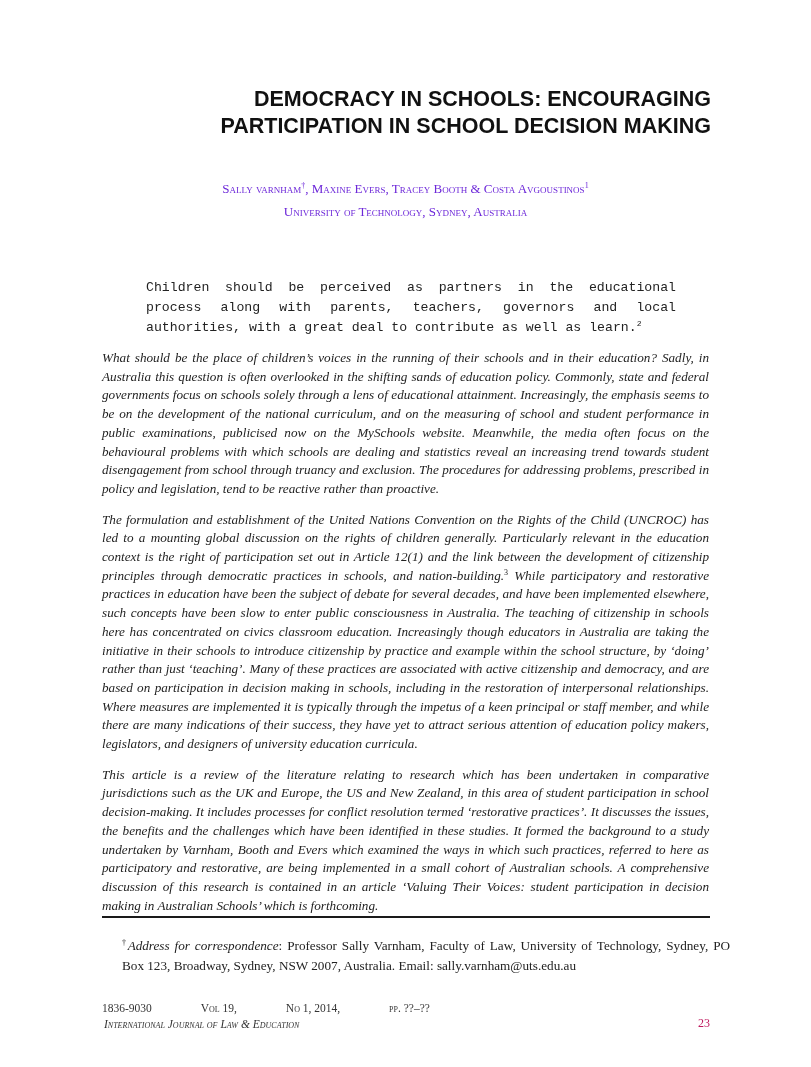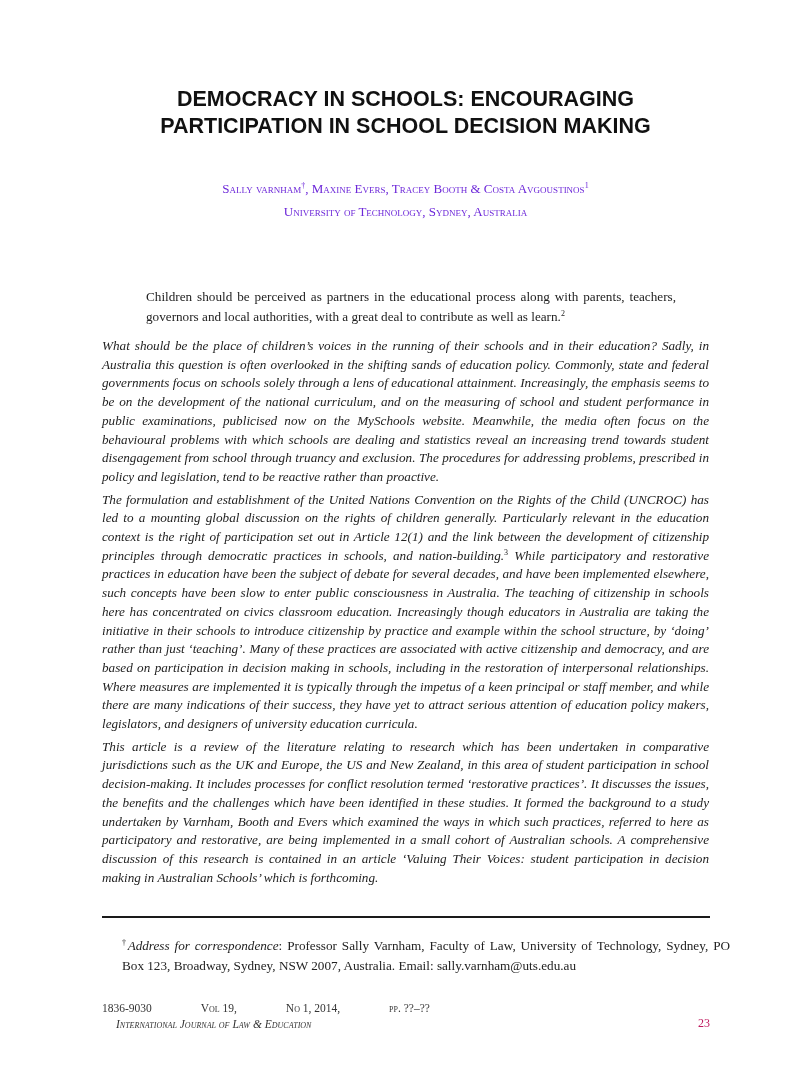--- a/index.html
+++ b/index.html
@@ -3,55 +3,55 @@
 <meta charset="utf-8">
 <style>
   html, body { margin: 0; padding: 0; background: #ffffff; }
   body { width: 811px; height: 1067px; position: relative; overflow: hidden; color: #1a1a1a; }
   .page { position: absolute; left: 0; top: 0; width: 811px; height: 1067px; }
   .title {
     position: absolute; left: 100px; top: 86px; width: 611px;
     font-family: "Liberation Sans", sans-serif; font-weight: bold;
     font-size: 21.5px; line-height: 27px; text-align: center; color: #111;
   }
-  .title div { white-space: nowrap; }
+  .title div { white-space: nowrap; text-align: right; }
   .authors {
     position: absolute; left: 100px; top: 177px; width: 611px; text-align: center;
     font-family: "Liberation Serif", serif; font-size: 13px; line-height: 23px;
     font-variant: small-caps; color: #6d28d9;
   }
   .authors sup { font-size: 8px; vertical-align: 5px; line-height: 0; }
   .epigraph {
-    position: absolute; left: 146px; top: 287px; width: 530px;
-    font-family: Liberation Serif, serif; font-size: 13.2px; line-height: 20px;
+    position: absolute; left: 146px; top: 278px; width: 530px;
+    font-family: Liberation Mono, monospace; font-size: 13.2px; line-height: 20px;
     text-align: justify; color: #222;
   }
   .epigraph sup { font-size: 8px; vertical-align: 5px; line-height: 0; }
   .abstract {
     position: absolute; left: 102px; top: 337px; width: 607px;
     font-family: "Liberation Serif", serif; font-style: italic; font-size: 13.2px;
     line-height: 18.7px; color: #222;
   }
-  .abstract p { margin: 0 0 4px 0; text-align: justify; text-align-last: left; }
+  .abstract p { margin: 12px 0 4px 0; text-align: justify; text-align-last: left; }
   .abstract sup { font-size: 8px; vertical-align: 5px; line-height: 0; font-style: normal; }
   .rule { position: absolute; left: 102px; top: 916px; width: 608px; height: 2px; background: #1a1a1a; }
   .footnote {
     position: absolute; left: 102px; top: 936px; width: 608px;
     font-family: "Liberation Serif", serif; font-size: 13.2px; line-height: 20px;
     color: #222; text-align: justify; text-align-last: left; margin-left: 20px;
   }
   .footnote sup { font-size: 8px; vertical-align: 5px; line-height: 0; }
   .footnote i { font-style: italic; }
   .issn {
     position: absolute; left: 102px; top: 1000px;
     font-family: "Liberation Serif", serif; font-size: 11.5px; line-height: 16px; color: #333;
   }
   .issn .sc { font-variant: small-caps; margin-left: 46px; }
   .journal {
-    position: absolute; left: 116px; top: 1016px;
+    position: absolute; left: 104px; top: 1016px;
     font-family: "Liberation Serif", serif; font-style: italic; font-variant: small-caps;
     font-size: 11.5px; line-height: 16px; color: #333;
   }
   .pagenum {
     position: absolute; right: 101px; top: 1015px;
     font-family: "Liberation Serif", serif; font-size: 12px; line-height: 16px; color: #be185d;
   }
 </style>
 </head>
 <body>

